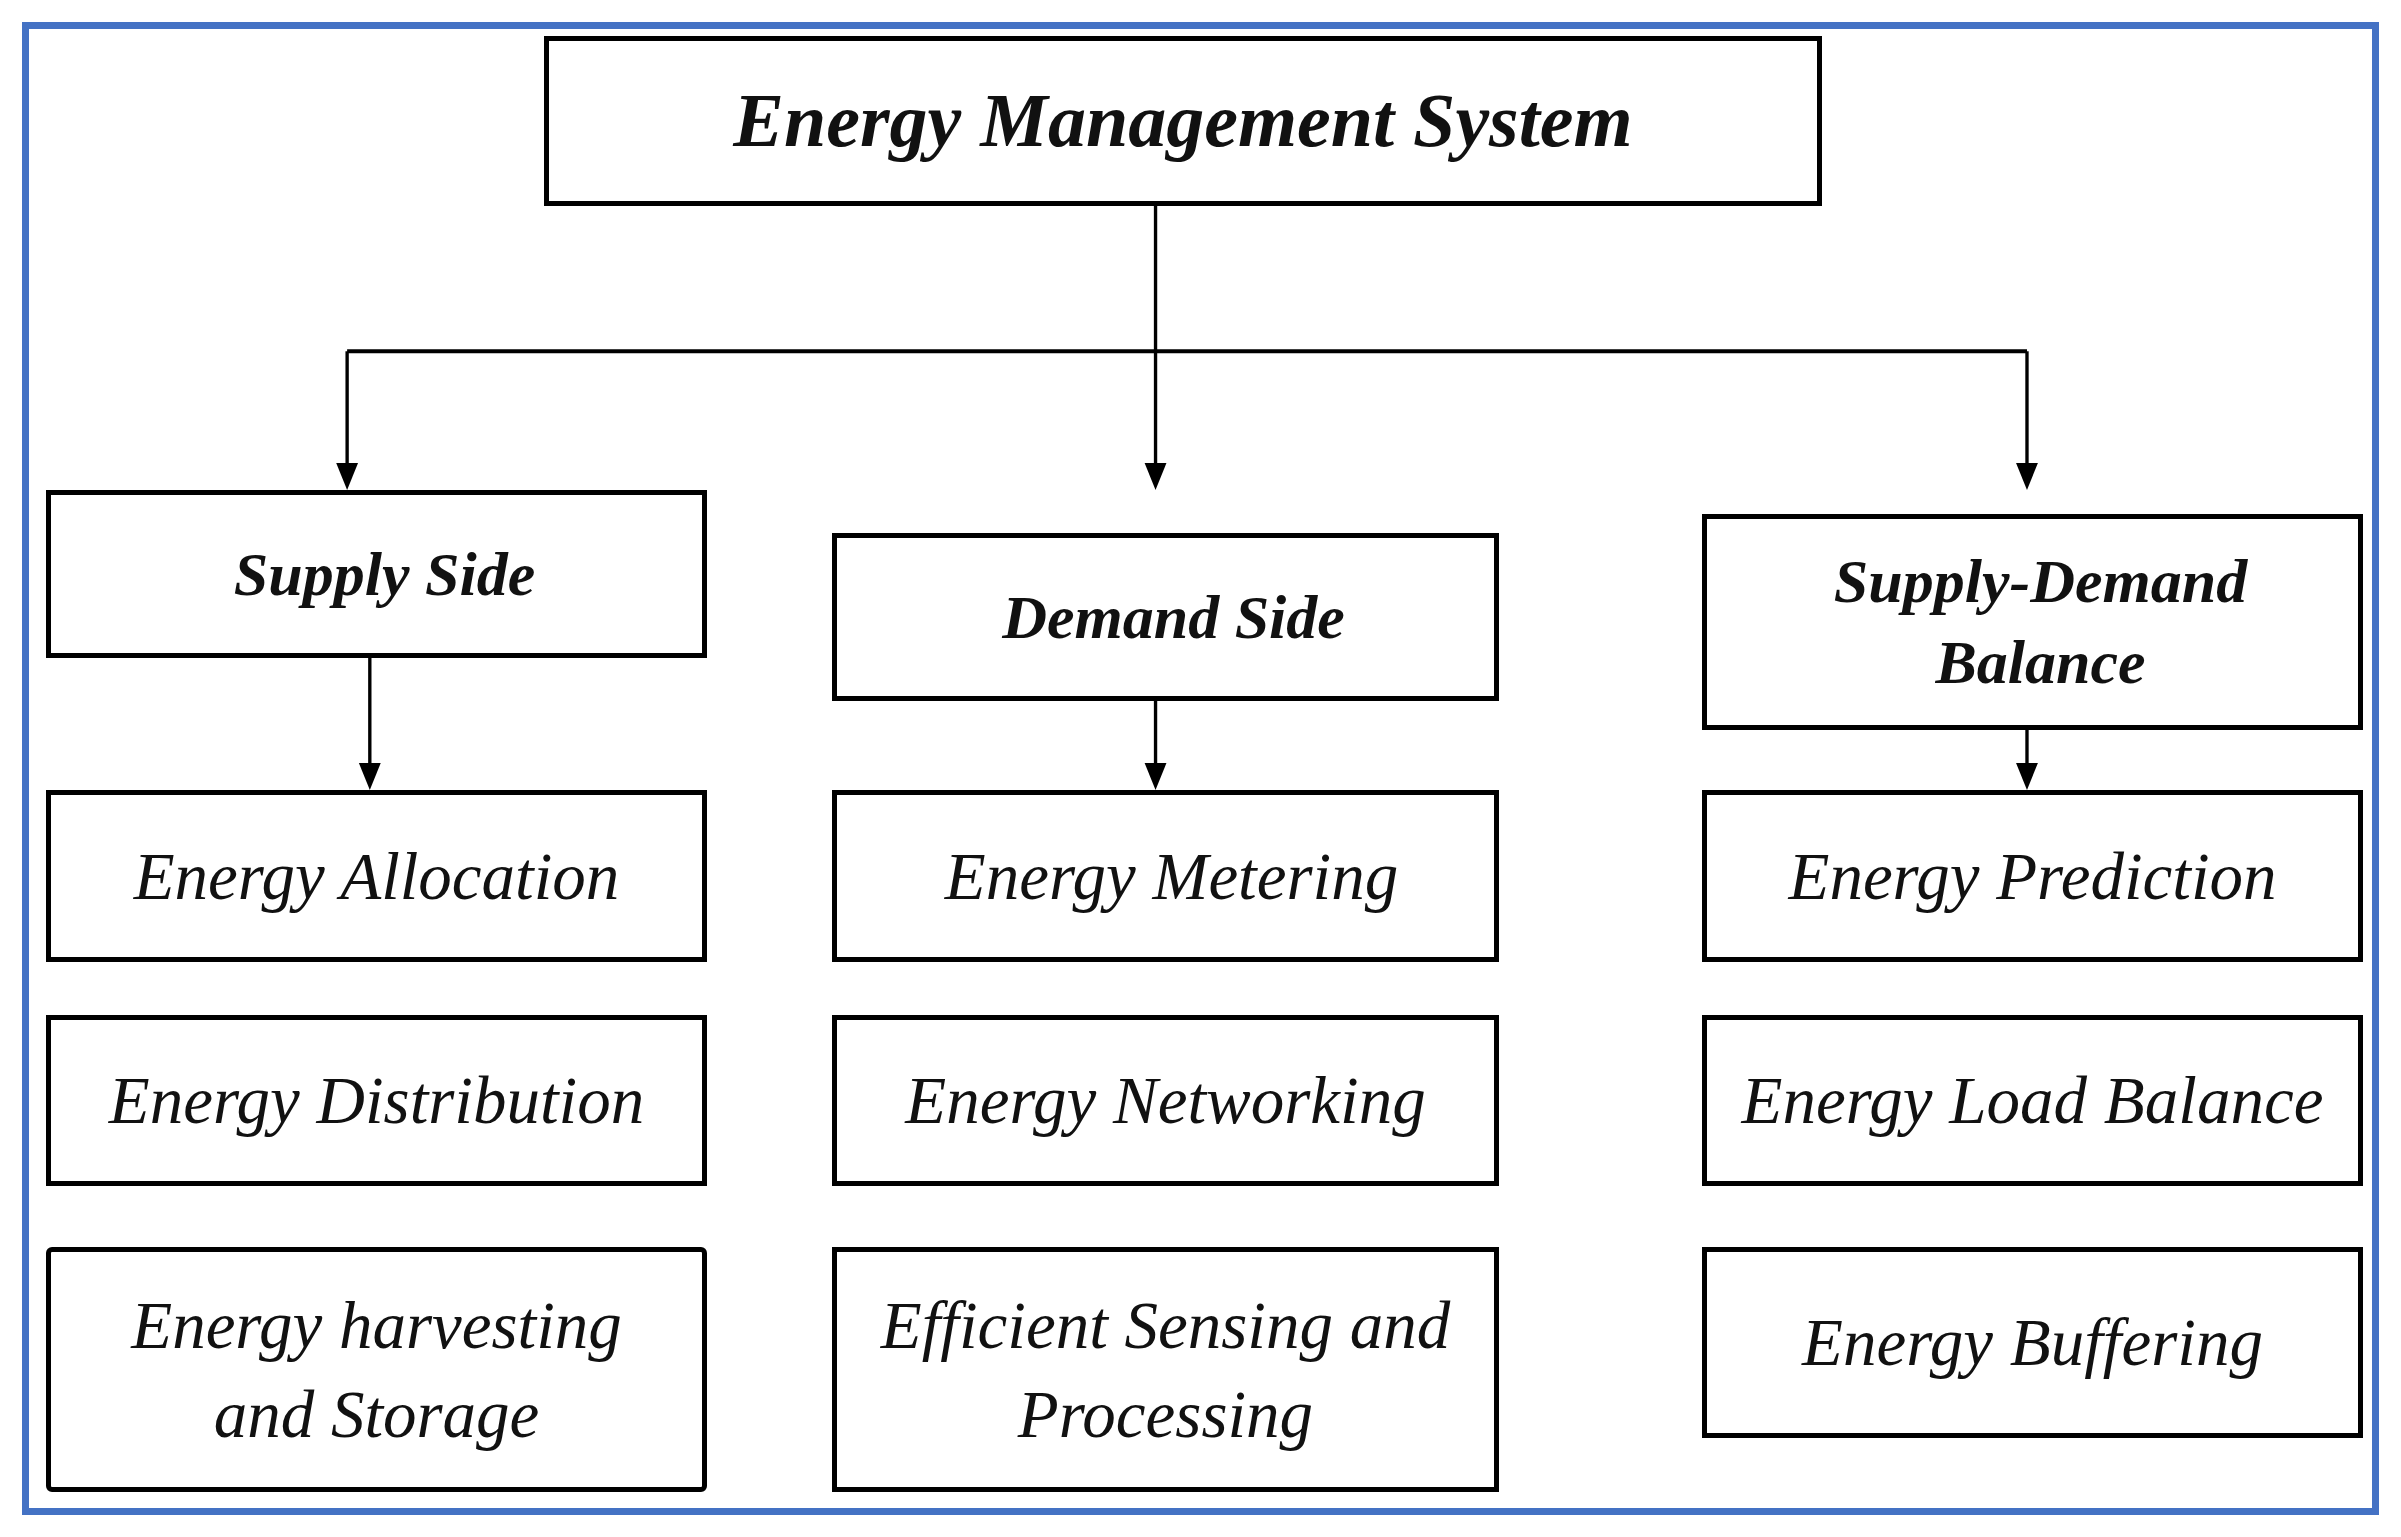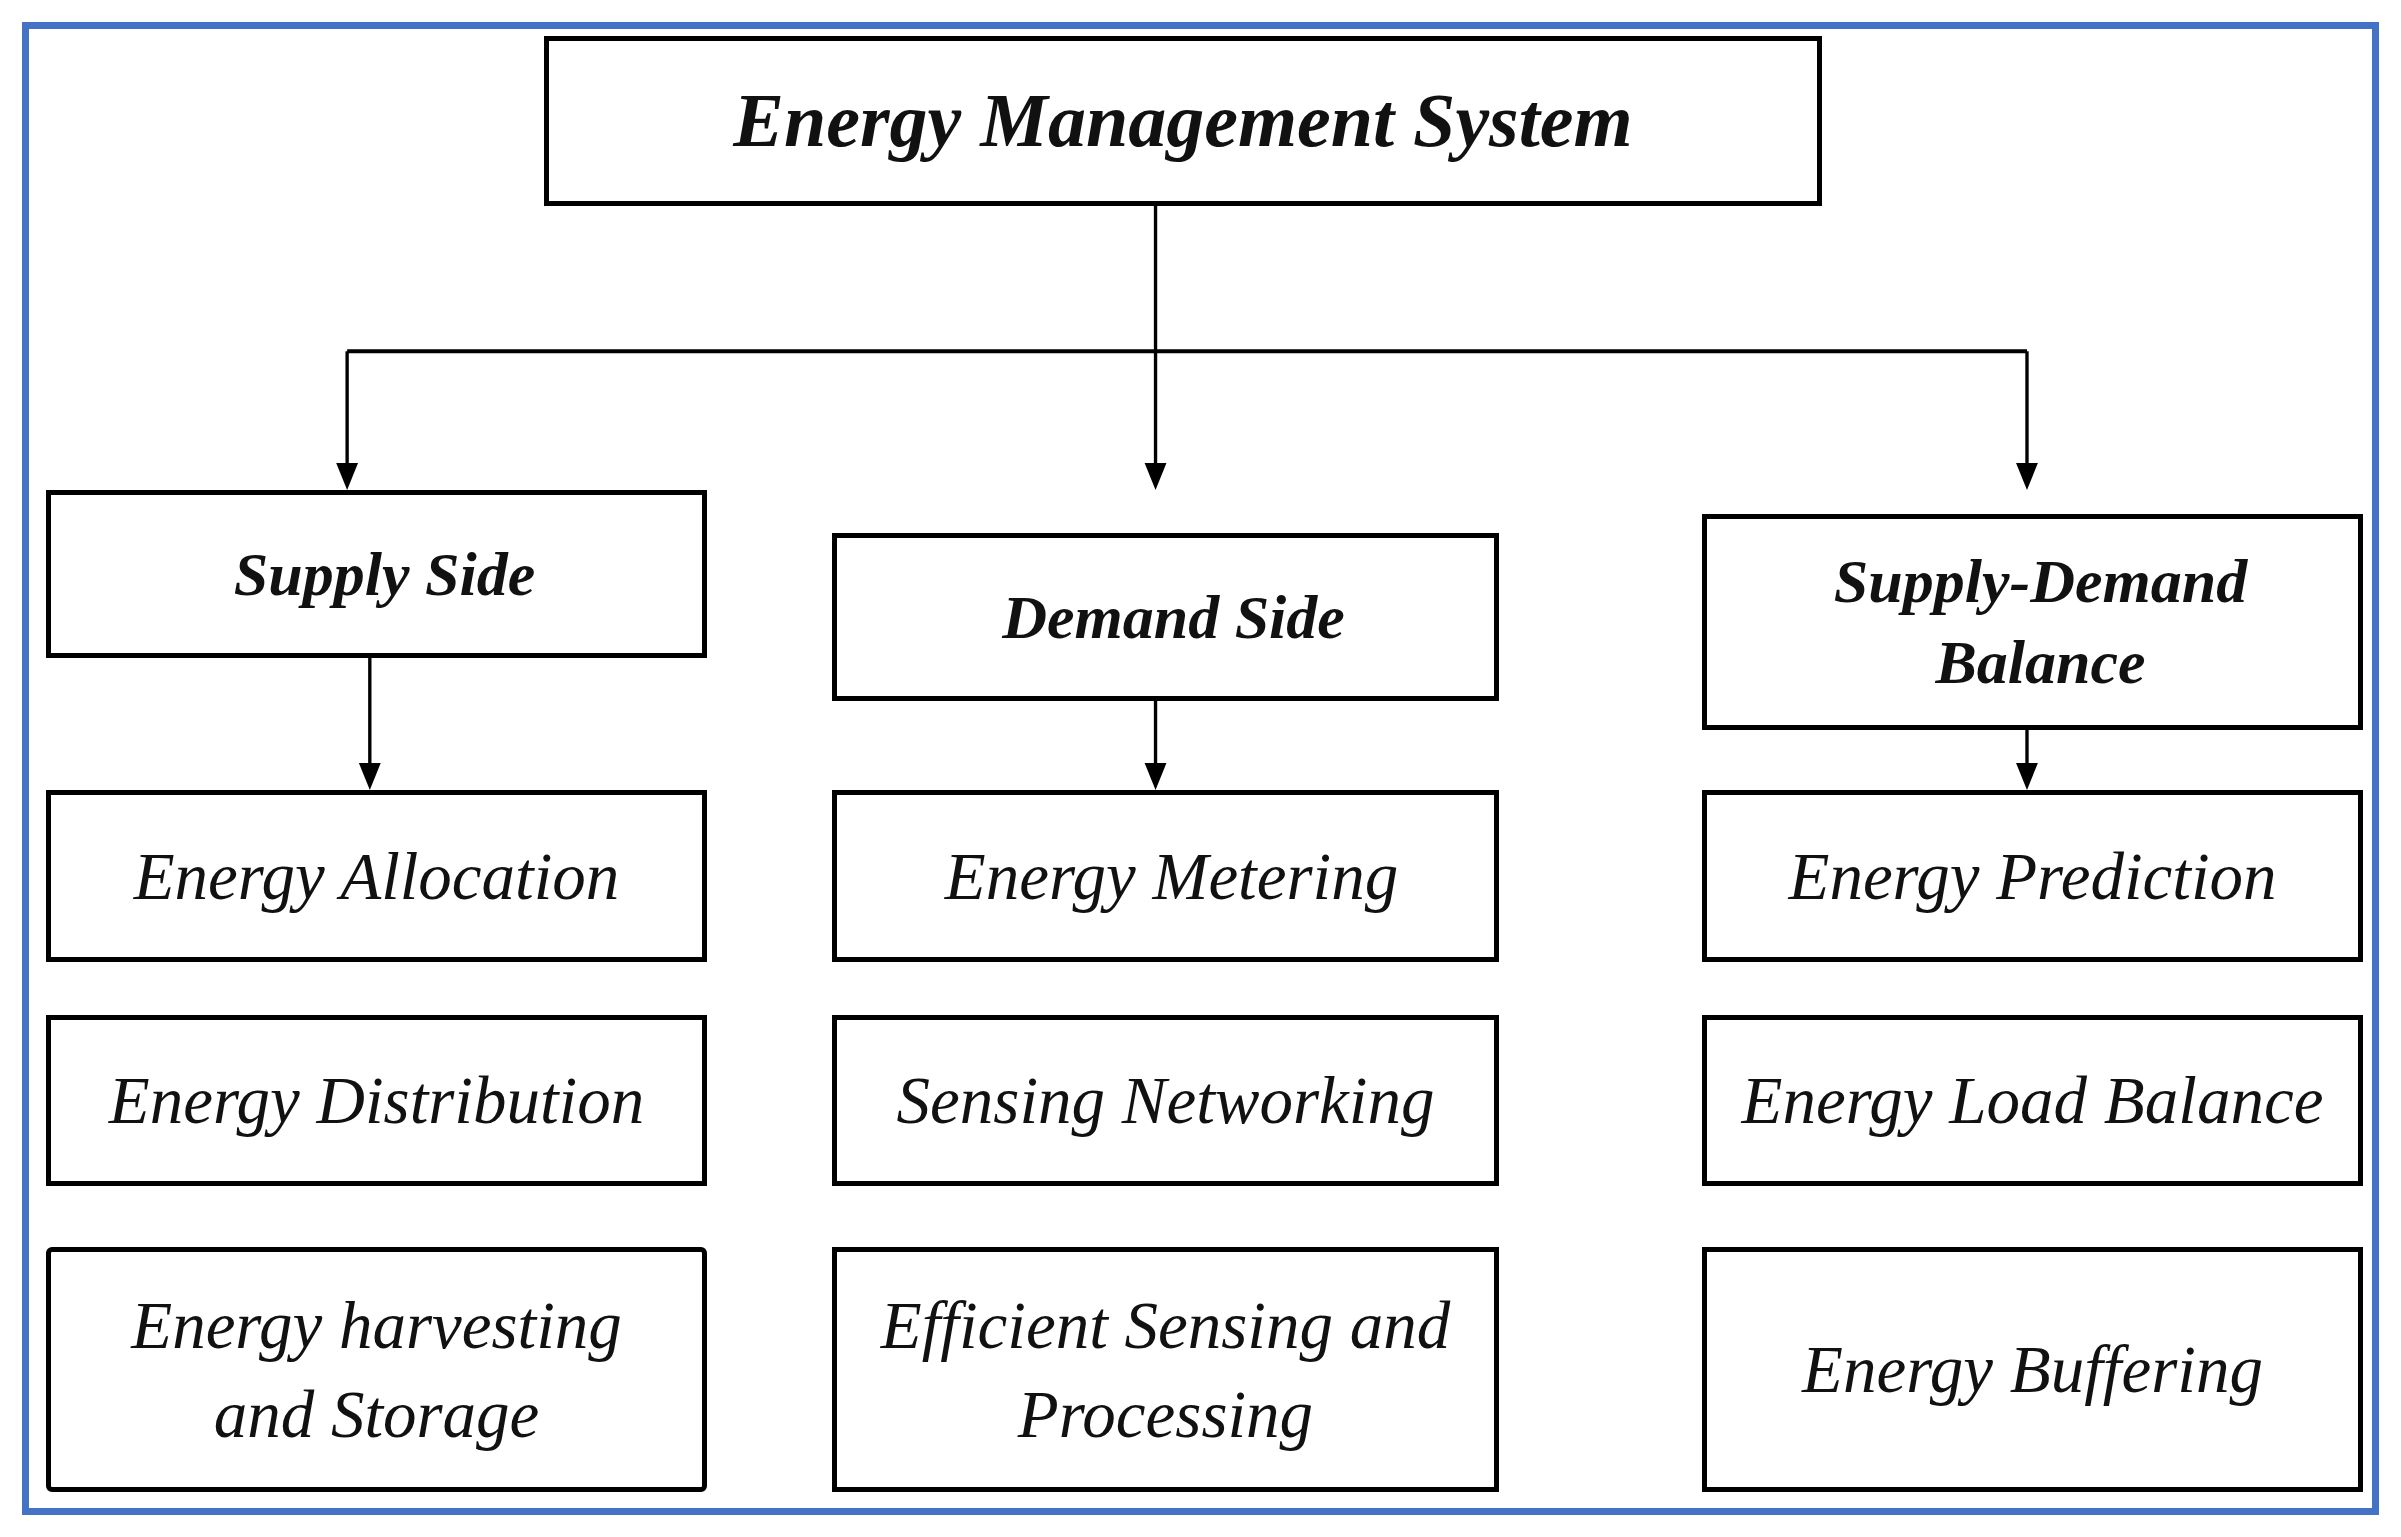--- a/index.html
+++ b/index.html
@@ -94,26 +94,26 @@
 Balance</div>
 
   <div class="box child-box" style="left:46px; top:790px; width:661px; height:172px;">Energy Allocation</div>
 
   <div class="box child-box" style="left:832px; top:790px; width:667px; height:172px;padding-left:12px;">Energy Metering</div>
 
   <div class="box child-box" style="left:1702px; top:790px; width:661px; height:172px;">Energy Prediction</div>
 
   <div class="box child-box" style="left:46px; top:1015px; width:661px; height:171px;">Energy Distribution</div>
 
-  <div class="box child-box" style="left:832px; top:1015px; width:667px; height:171px;">Sensing Networking</div>
+  <div class="box child-box" style="left:832px; top:1015px; width:667px; height:171px;">Energy Networking</div>
 
   <div class="box child-box" style="left:1702px; top:1015px; width:661px; height:171px;">Energy Load Balance</div>
 
   <div class="box child-box" style="left:46px; top:1247px; width:661px; height:245px;border-radius:6px;">Energy harvesting
 and Storage</div>
 
   <div class="box child-box" style="left:832px; top:1247px; width:667px; height:245px;">Efficient Sensing and
 Processing</div>
 
-  <div class="box child-box" style="left:1702px; top:1247px; width:661px; height:245px;">Energy Buffering</div>
+  <div class="box child-box" style="left:1702px; top:1247px; width:661px; height:191px;">Energy Buffering</div>
 
 </div>
 
 
 </body></html>

